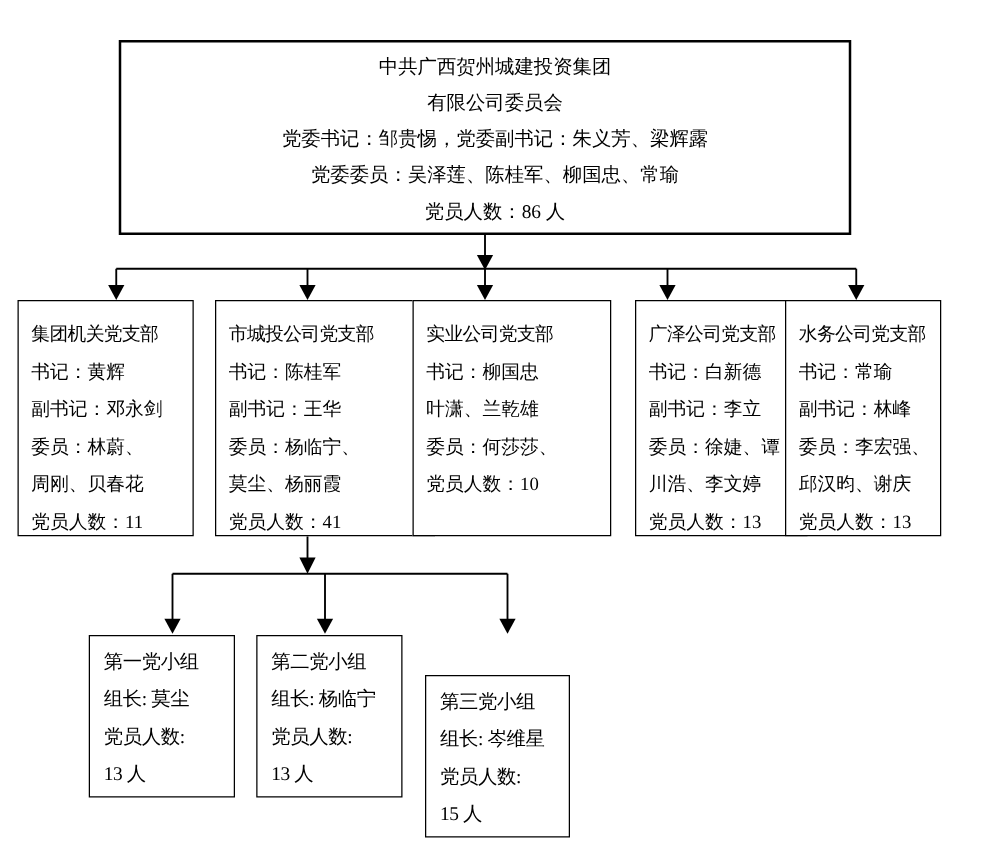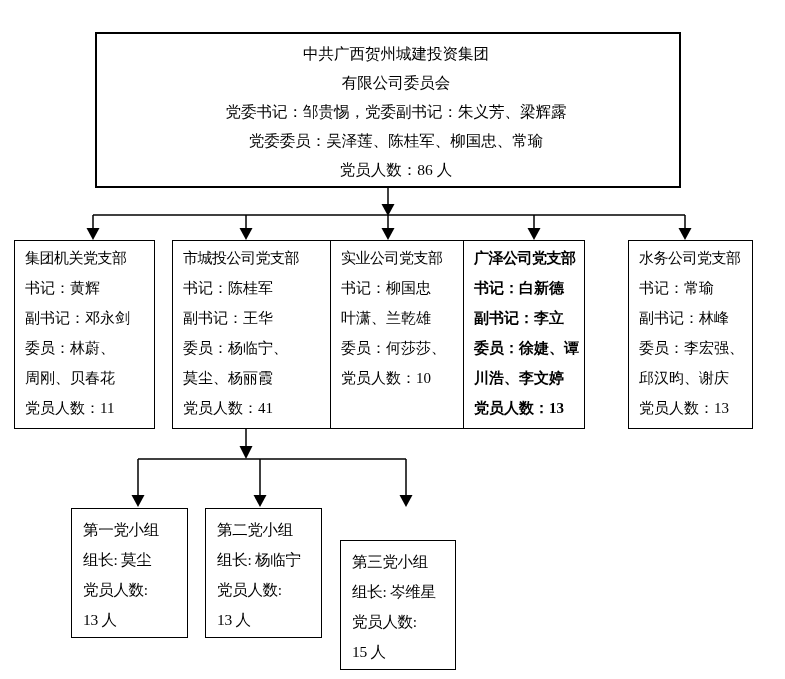--- a/index.html
+++ b/index.html
@@ -40,34 +40,34 @@
   }
   .box.root .line {
     line-height: 29px;
     font-size: 15.5px;
     white-space: nowrap;
   }
   .box.branch {
     top: 240px;
     height: 189px;
     border: 1.5px solid #000000;
-    padding: 2px 4px 0 10px;
+    padding: 12px 4px 0 10px;
     font-size: 15px;
   }
   .box.branch .line {
     line-height: 30px;
     white-space: nowrap;
   }
   .box.branch .line.title {
     letter-spacing: -0.5px;
   }
   #branch-0 { left: 14px;  width: 141px; }
   #branch-1 { left: 172px; width: 176px; }
   #branch-2 { left: 330px; width: 159px; }
-  #branch-3 { left: 463px; width: 122px; font-weight: bold; }
+  #branch-3 { left: 508px; width: 138px; }
   #branch-4 { left: 628px; width: 125px; }
   .box.group {
     top: 508px;
     height: 130px;
     border: 1.5px solid #000000;
     padding: 6px 17px 0 11px;
     font-size: 15.5px;
   }
   .box.group .line {
     line-height: 30px;

